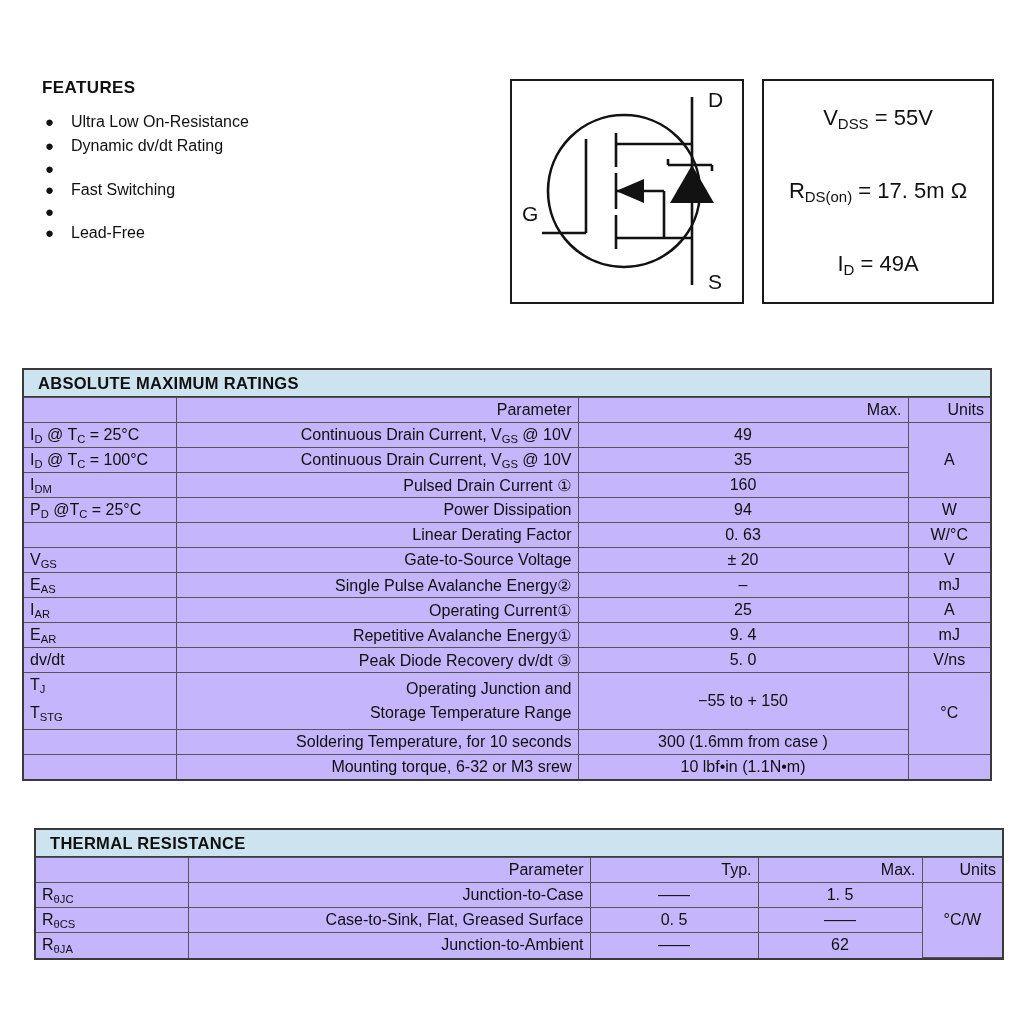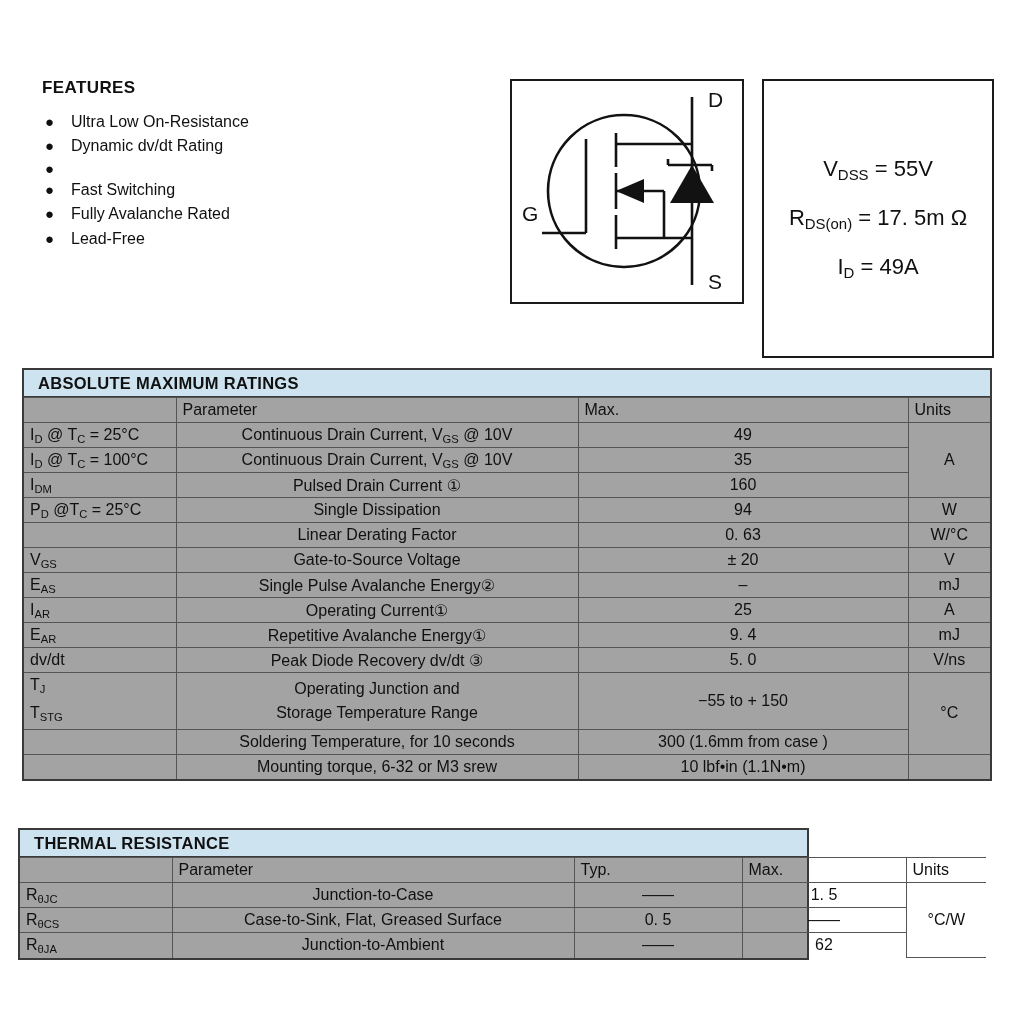--- a/index.html
+++ b/index.html
@@ -60,49 +60,50 @@
     background: #fff;
   }
   #symbol-svg { display: block; }
 
   
   #spec-box {
     position: absolute;
     left: 762px;
     top: 79px;
     width: 232px;
-    height: 279px;
+    height: 225px;
     border: 2px solid #1a1a1a;
     box-sizing: border-box;
     background: #fff;
     display: flex;
     flex-direction: column;
     justify-content: center;
     align-items: center;
+    gap: 24px;
   }
   .spec-line {
     font-size: 22px;
     white-space: nowrap;
     text-align: center;
     padding: 11px 0;
   }
   .spec-line sub {
     font-size: 0.68em;
     vertical-align: -0.28em;
   }
 
   
   .datasheet-table {
     position: absolute;
     border: 2px solid #3a3a3a;
     box-sizing: border-box;
-    background: #a3a3a3;
+    background: #c4b5fd;
   }
   #abs-max-table { left: 22px; top: 368px; width: 970px; }
-  #thermal-table { left: 18px; top: 828px; width: 791px; }
+  #thermal-table { left: 34px; top: 828px; width: 970px; }
 
   .band-title {
     background: #cde3f0;
     font-size: 16.5px;
     font-weight: bold;
     letter-spacing: 0.3px;
     padding: 4px 0 4px 14px;
     border-bottom: 1.5px solid #3a3a3a;
     box-sizing: border-box;
     height: 27px;
@@ -123,27 +124,27 @@
     height: 25px;
     box-sizing: border-box;
     overflow: hidden;
     white-space: nowrap;
   }
   table.grid td:first-child, table.grid th:first-child { border-left: none; }
   table.grid td:last-child, table.grid th:last-child { border-right: none; }
   table.grid tr:last-child td { border-bottom: none; }
 
   th.colhead {
-    text-align: left;
+    text-align: right;
     font-weight: bold;
     font-size: 17px;
     height: 30px;
   }
   td.sym { text-align: left; padding-left: 7px; }
-  td.param { text-align: center; padding-left: 16px; }
+  td.param { text-align: right; padding-left: 16px; }
   td.val { text-align: center; }
   td.units { text-align: center; }
   .sym sub, .param sub, .val sub {
     font-size: 0.7em;
     vertical-align: -0.25em;
   }
   .tall-row td { height: 52px; vertical-align: top; padding-top: 4px; }
   .stack-line { display: block; line-height: 24px; }
   .mid { vertical-align: middle !important; }
 </style>
@@ -163,21 +164,20 @@
       </div>
       <div class="feature-row">
         <span class="feature-bullet">●</span>
       </div>
       <div class="feature-row">
         <span class="feature-bullet">●</span>
         <span class="feature-label">Fast Switching</span>
       </div>
       <div class="feature-row">
         <span class="feature-bullet">●</span>
-        <span class="feature-label">Fully Avalanche Rated</span>
       </div>
       <div class="feature-row">
         <span class="feature-bullet">●</span>
         <span class="feature-label">Lead-Free</span>
       </div>
     </div>
 </div>
 
 <div id="symbol-box">
   <svg id="symbol-svg" width="230" height="221" viewBox="0 0 230 221">
@@ -259,21 +259,21 @@
           <td class="param">Continuous Drain Current, V<sub>GS</sub> @ 10V</td>
           <td class="val">35</td>
         </tr>
         <tr>
           <td class="sym">I<sub>DM</sub></td>
           <td class="param">Pulsed Drain Current ①</td>
           <td class="val">160</td>
         </tr>
         <tr>
           <td class="sym">P<sub>D</sub> @T<sub>C</sub> = 25°C</td>
-          <td class="param">Single Dissipation</td>
+          <td class="param">Power Dissipation</td>
           <td class="val">94</td>
           <td class="units">W</td>
         </tr>
         <tr>
           <td class="sym"></td>
           <td class="param">Linear Derating Factor</td>
           <td class="val">0. 63</td>
           <td class="units">W/°C</td>
         </tr>
         <tr>

